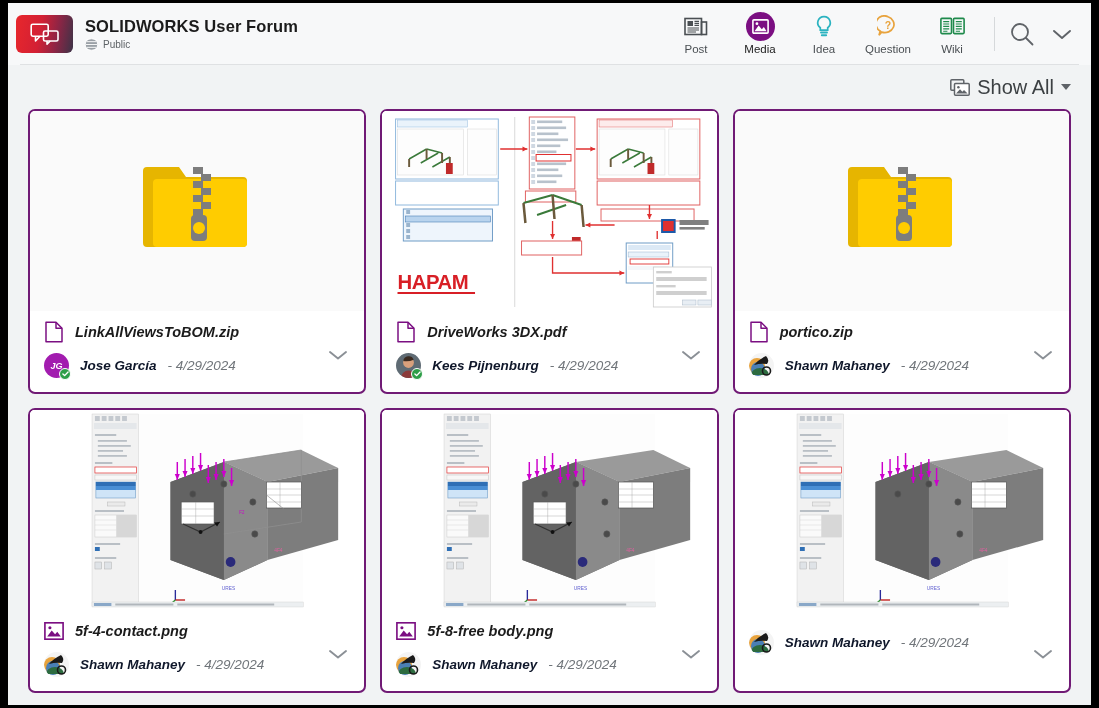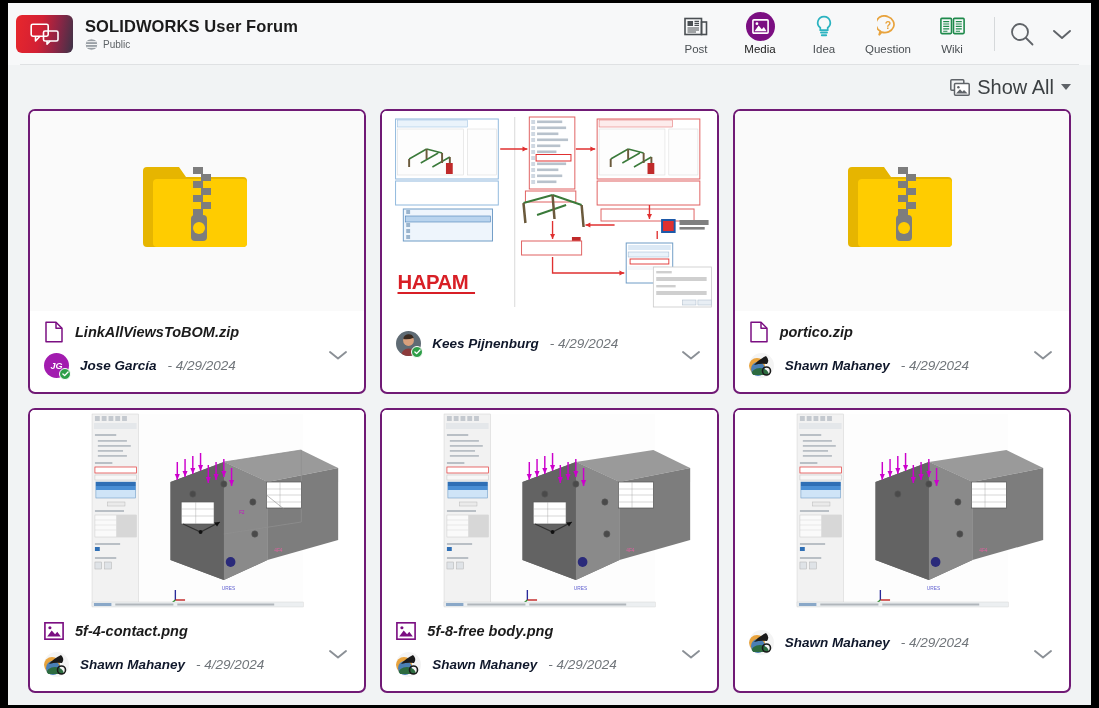--- a/index.html
+++ b/index.html
@@ -411,20 +411,27 @@
               <path d="M176 128 l-2.6 -5 h5.2z"></path>
             <path d="M276 108 l-2.6 -5 h5.2z"></path>
               <path d="M250 162 l-5 -2.6 v5.2z"></path>
           </g>
 
           <text x="16" y="178" font-family="Liberation Sans, sans-serif" font-size="21" font-weight="bold" fill="#d81f26" letter-spacing="-.5">HAPAM</text>
           <rect x="16" y="181" width="80" height="2" fill="#d81f26"></rect>
         </svg>
       </div>
       <div class="meta">
+        <div class="meta-row">
+          <svg class="fi" viewBox="0 0 20 22">
+            <path d="M2 1.2 h10 l6 6 v13.6 h-16 z" fill="#fff" stroke="#7b0f82" stroke-width="1.5" stroke-linejoin="round"></path>
+            <path d="M12 1.2 v6 h6" fill="none" stroke="#7b0f82" stroke-width="1.5" stroke-linejoin="round"></path>
+          </svg>
+          <span class="file-name">DriveWorks 3DX.pdf</span>
+        </div>
         <div class="meta-row r2">
           <div class="avatar">
             <div class="disc">
               <svg width="25" height="25" viewBox="0 0 25 25">
                 <rect width="25" height="25" fill="#5f6b74"></rect>
                 <circle cx="12.5" cy="9.5" r="5.4" fill="#d9a07c"></circle>
                 <path d="M5 25 a7.5 7.5 0 0 1 15 0z" fill="#8c3b3b"></path>
                 <path d="M7.3 8 a5.4 5.4 0 0 1 10.4 -1.3 q-5 2.2 -10.4 1.3z" fill="#3a2a20"></path>
               </svg>
             </div>

